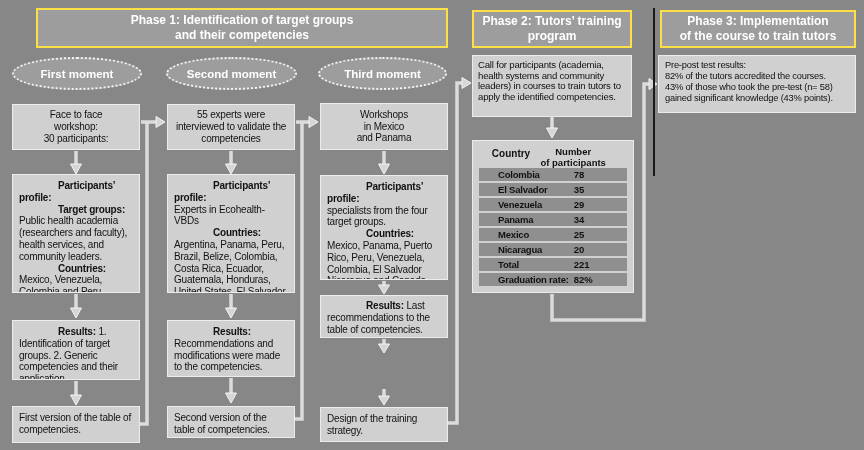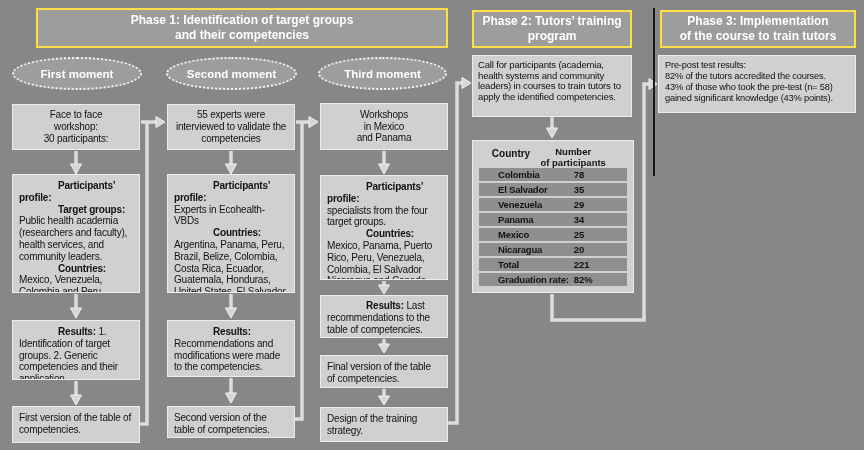--- a/index.html
+++ b/index.html
@@ -120,21 +120,20 @@
   <div class="box" style="left:167px;top:320px;width:128px;height:57px;"><b>Results:</b> Recommendations and modifications were made to the competencies.</div>
   <div class="box" style="left:167px;top:406px;width:128px;height:32px;">Second version of the table of competencies.</div>
 
   <div class="box center" style="left:320px;top:103px;width:128px;height:47px;">Workshops
 in Mexico
 and Panama</div>
   <div class="box" style="left:320px;top:175px;width:128px;height:105px;"><b>Participants’ profile:
 </b>specialists from the four target groups.
 <b>Countries:</b> Mexico, Panama, Puerto Rico, Peru, Venezuela, Colombia, El Salvador Nicaragua and Canada.</div>
   <div class="box" style="left:320px;top:295px;width:128px;height:43px;padding:4px 6px;"><b>Results:</b> Last recommendations to the table of competencies.</div>
-  <div class="box" style="left:320px;top:355px;width:128px;height:33px;">Final version of the table of competencies.</div>
   <div class="box" style="left:320px;top:407px;width:128px;height:35px;">Design of the training strategy.</div>
 
   <div class="box" style="left:472px;top:55px;width:160px;height:62px;font-size:9.6px;line-height:10.6px;padding:4px 5px;">Call for participants (academia, health systems and community leaders) in courses to train tutors to apply the identified competencies.</div>
 
   <div class="tbl" style="left:472px;top:140px;width:162px;height:153px;">
     <div class="thead">
       <span class="th-country">Country</span>
       <span class="th-num">Number
 of participants</span>
     </div>

